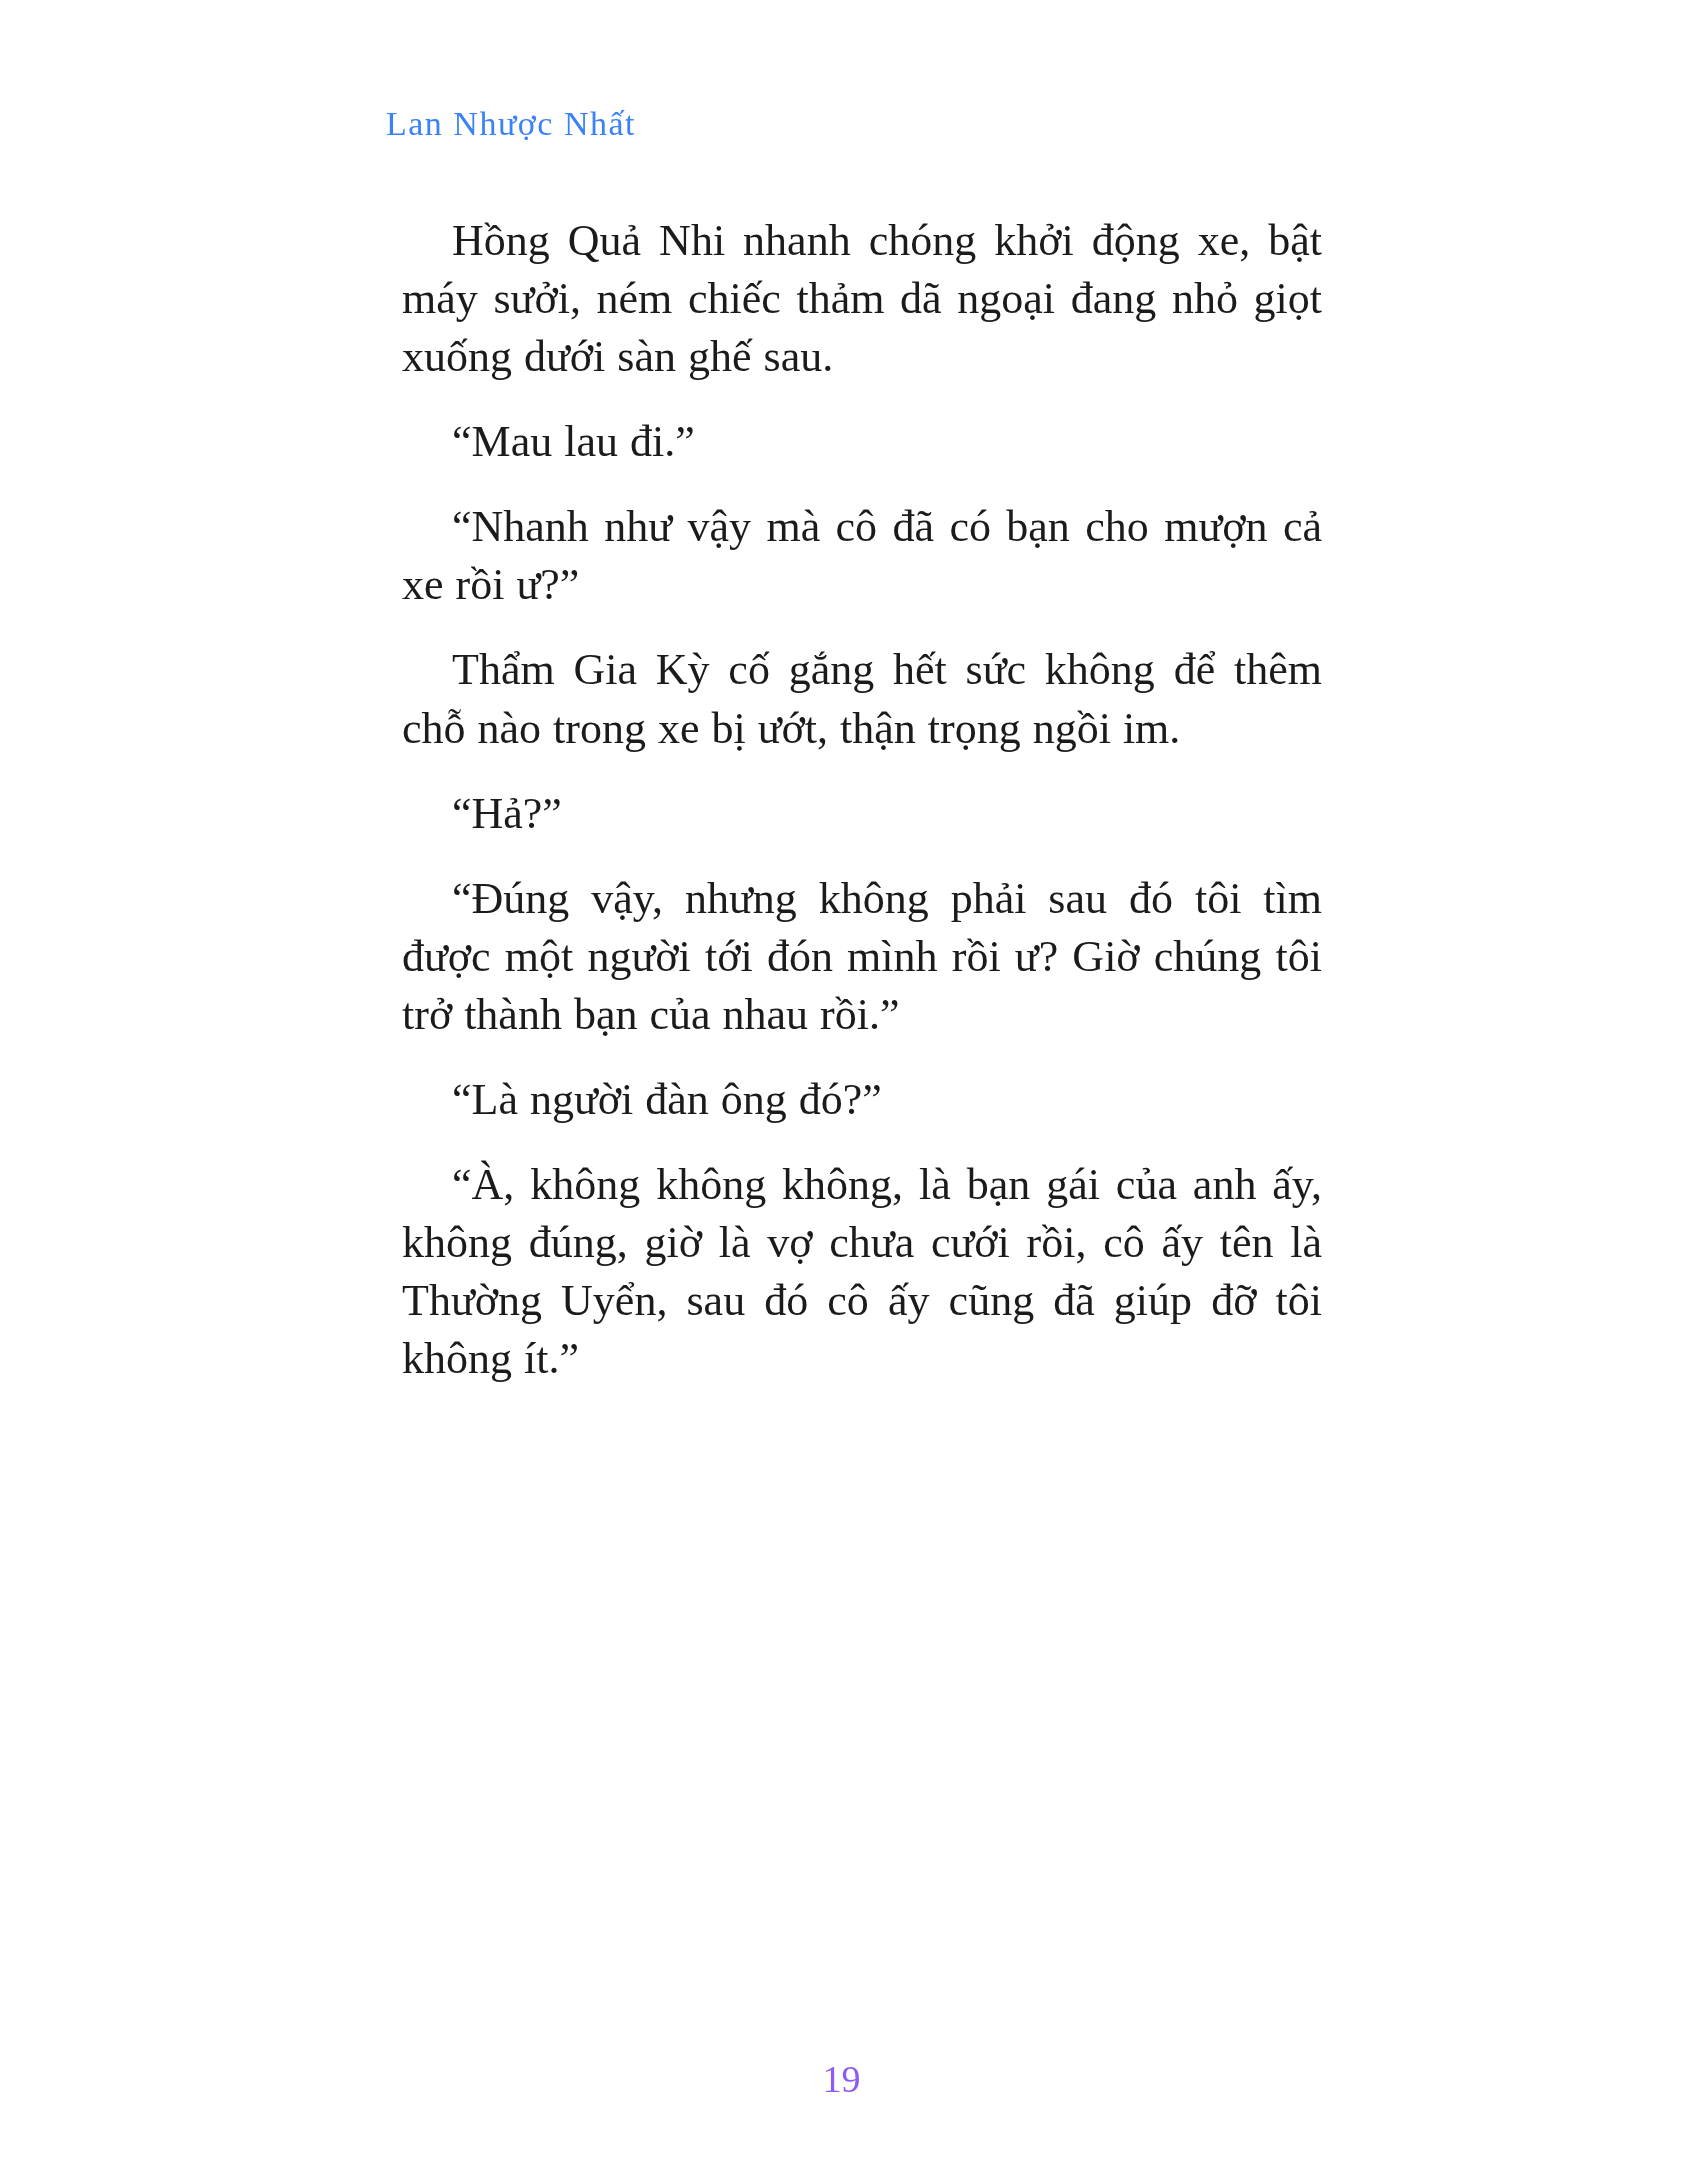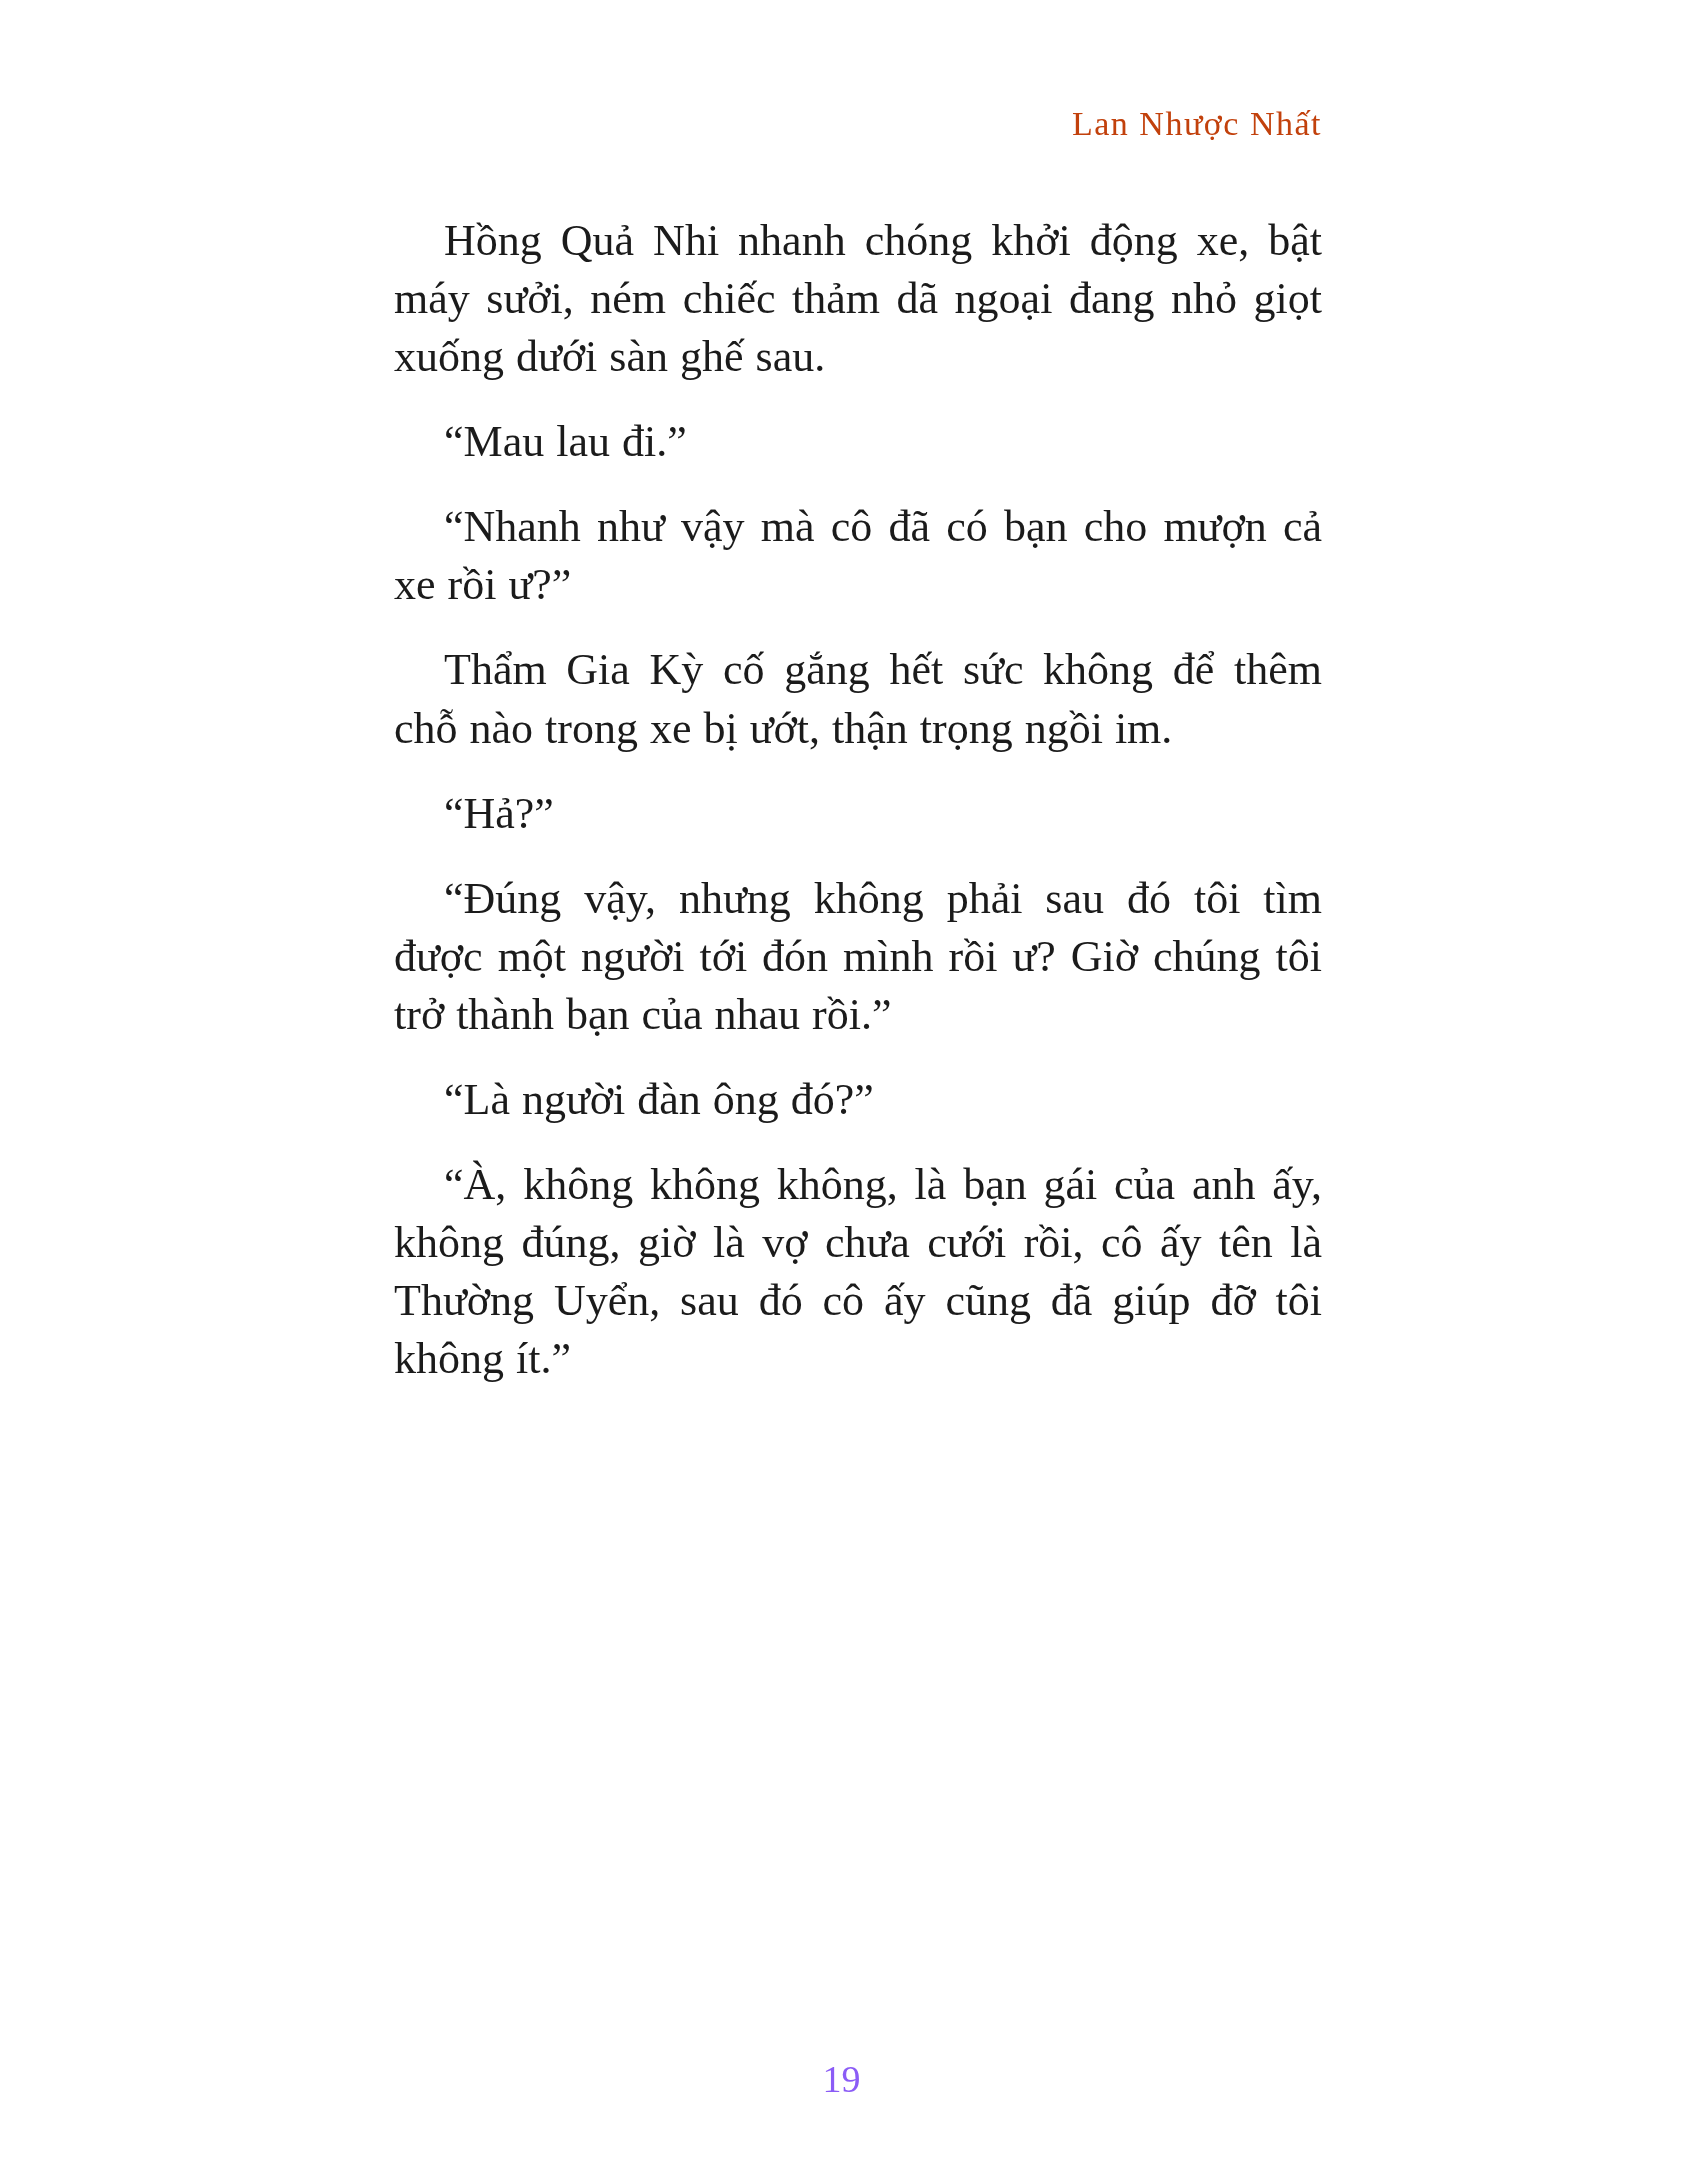--- a/index.html
+++ b/index.html
@@ -18,34 +18,33 @@
   .book-page {
     position: absolute;
     inset: 0;
     background: #ffffff;
   }
   .running-header {
     position: absolute;
     top: 105px;
     left: 386px;
     width: 936px;
-    text-align: right;
     font-size: 34px;
     letter-spacing: 1.5px;
-    color: #c2410c;
+    color: #3b82f6;
     font-family: "Liberation Serif", serif;
   }
   .content {
     position: absolute;
     top: 212px;
     left: 386px;
     width: 936px;
   }
   .content p {
-    margin: 0 0 27px 8px;
+    margin: 0 0 27px 16px;
     font-size: 44px;
     line-height: 1.32;
     text-align: justify;
     text-indent: 50px;
     color: #1b1b1b;
     word-spacing: 1px;
   }
   .page-number {
     position: absolute;
     top: 2057px;

